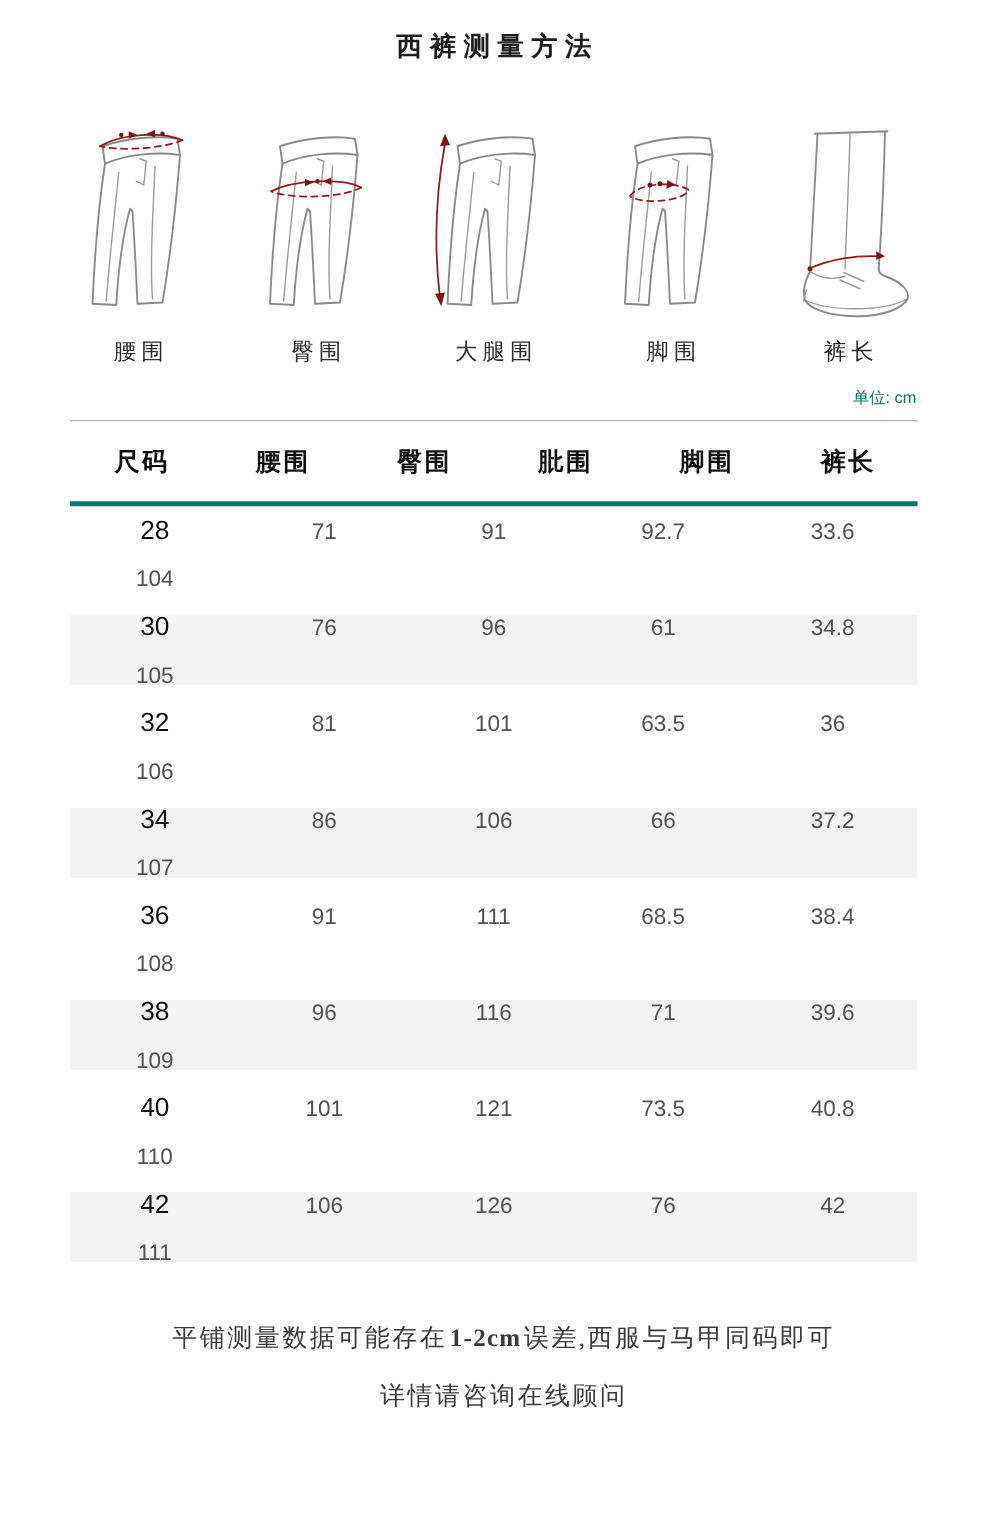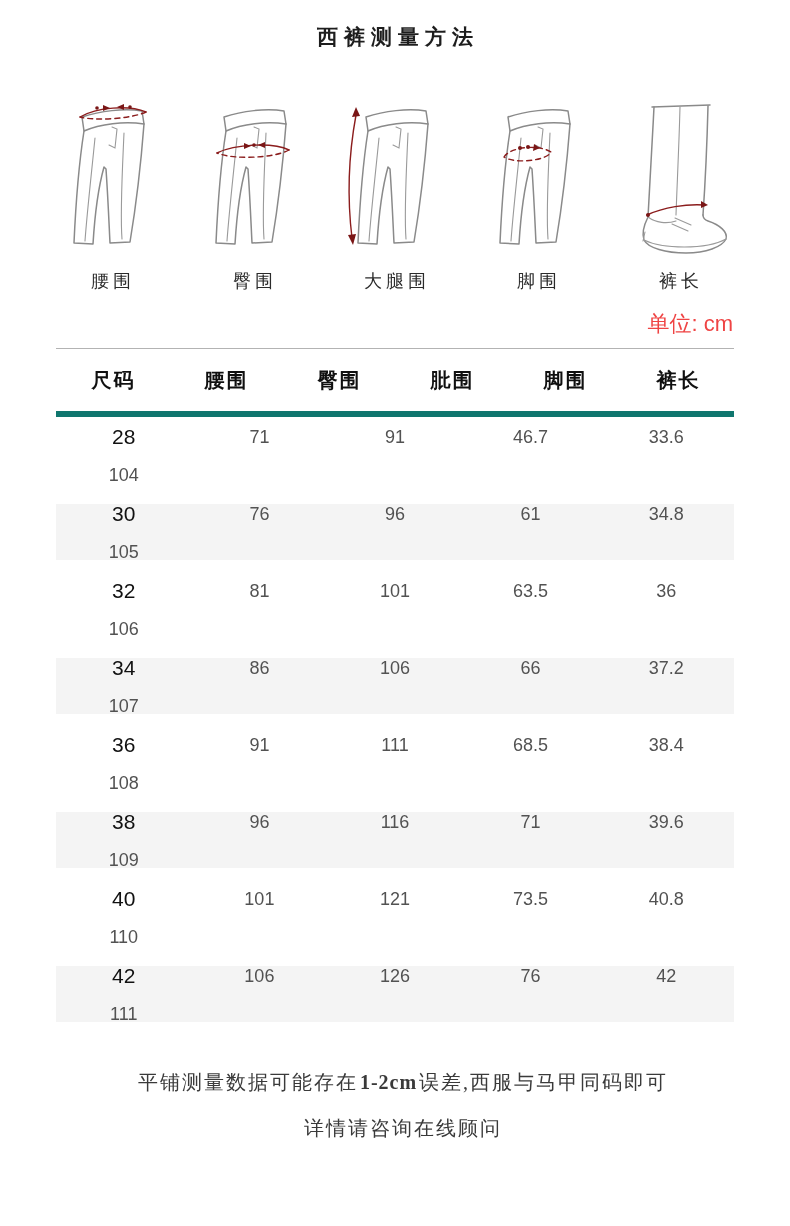--- a/index.html
+++ b/index.html
@@ -27,27 +27,27 @@
   .figures figure { margin: 0; width: 130px; text-align: center; }
   .figures svg { display: block; width: 130px; height: 166px; }
   .figures figcaption {
     margin-top: 12px;
     font-size: 18px; color: #2b2b2b;
     letter-spacing: 4px; text-indent: 4px;
   }
   .unit {
     padding: 16px 57px 9px 0;
     text-align: right;
-    font-size: 22px; color: #ef4444;
+    font-size: 13px; color: #0f766e;
   }
   .size-table { margin: 0 56px; border-top: 1px solid #b3b3b3; }
   .thead {
     display: grid; grid-template-columns: repeat(6, 1fr);
     height: 68px; align-items: center;
-    border-bottom: 6px solid #0f766e;
+    border-bottom: 4px solid #0f766e;
   }
   .hcell {
     text-align: center;
     font-size: 20px; font-weight: 700; color: #101010;
     letter-spacing: 2px; text-indent: 2px;
   }
   .trow {
     display: grid; grid-template-columns: repeat(5, 1fr);
     height: 77px; align-items: center;
   }
@@ -174,21 +174,21 @@
       <div class="hcell">臀围</div>
       <div class="hcell">肶围</div>
       <div class="hcell">脚围</div>
       <div class="hcell">裤长</div>
     </div>
     <div class="tbody">
         <div class="trow">
           <div class="cell size-cell">28</div>
           <div class="cell">71</div>
           <div class="cell">91</div>
-          <div class="cell">46.7</div>
+          <div class="cell">92.7</div>
           <div class="cell">33.6</div>
           <div class="cell">104</div>
         </div>
         <div class="trow striped">
           <div class="cell size-cell">30</div>
           <div class="cell">76</div>
           <div class="cell">96</div>
           <div class="cell">61</div>
           <div class="cell">34.8</div>
           <div class="cell">105</div>

